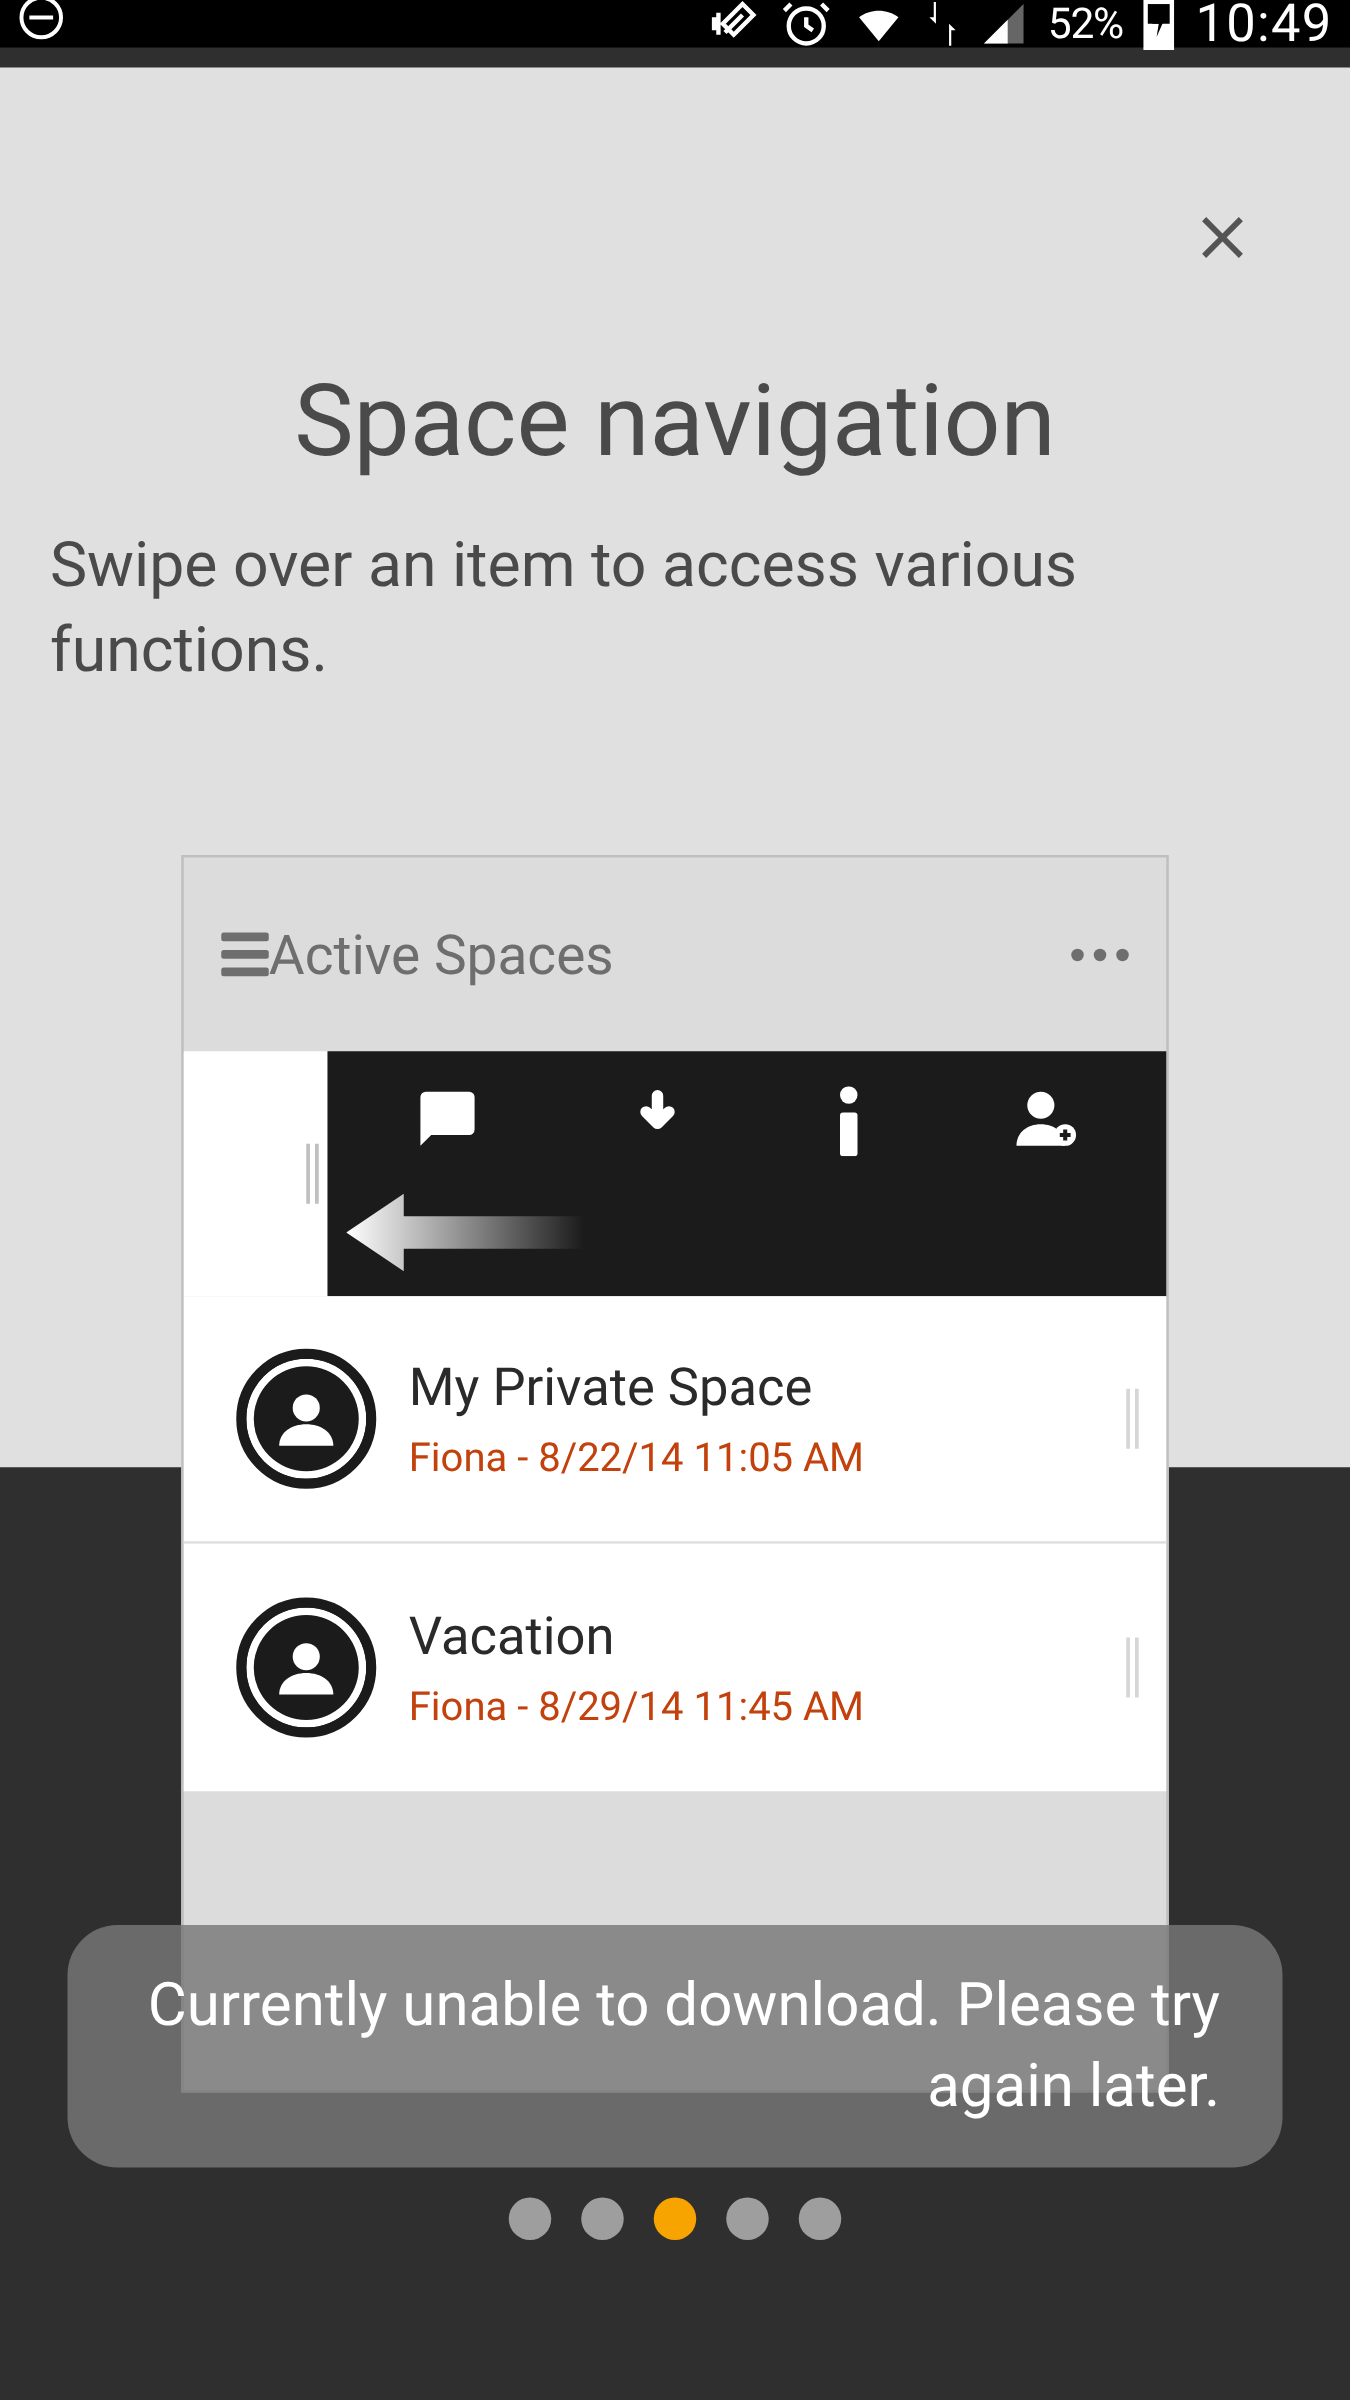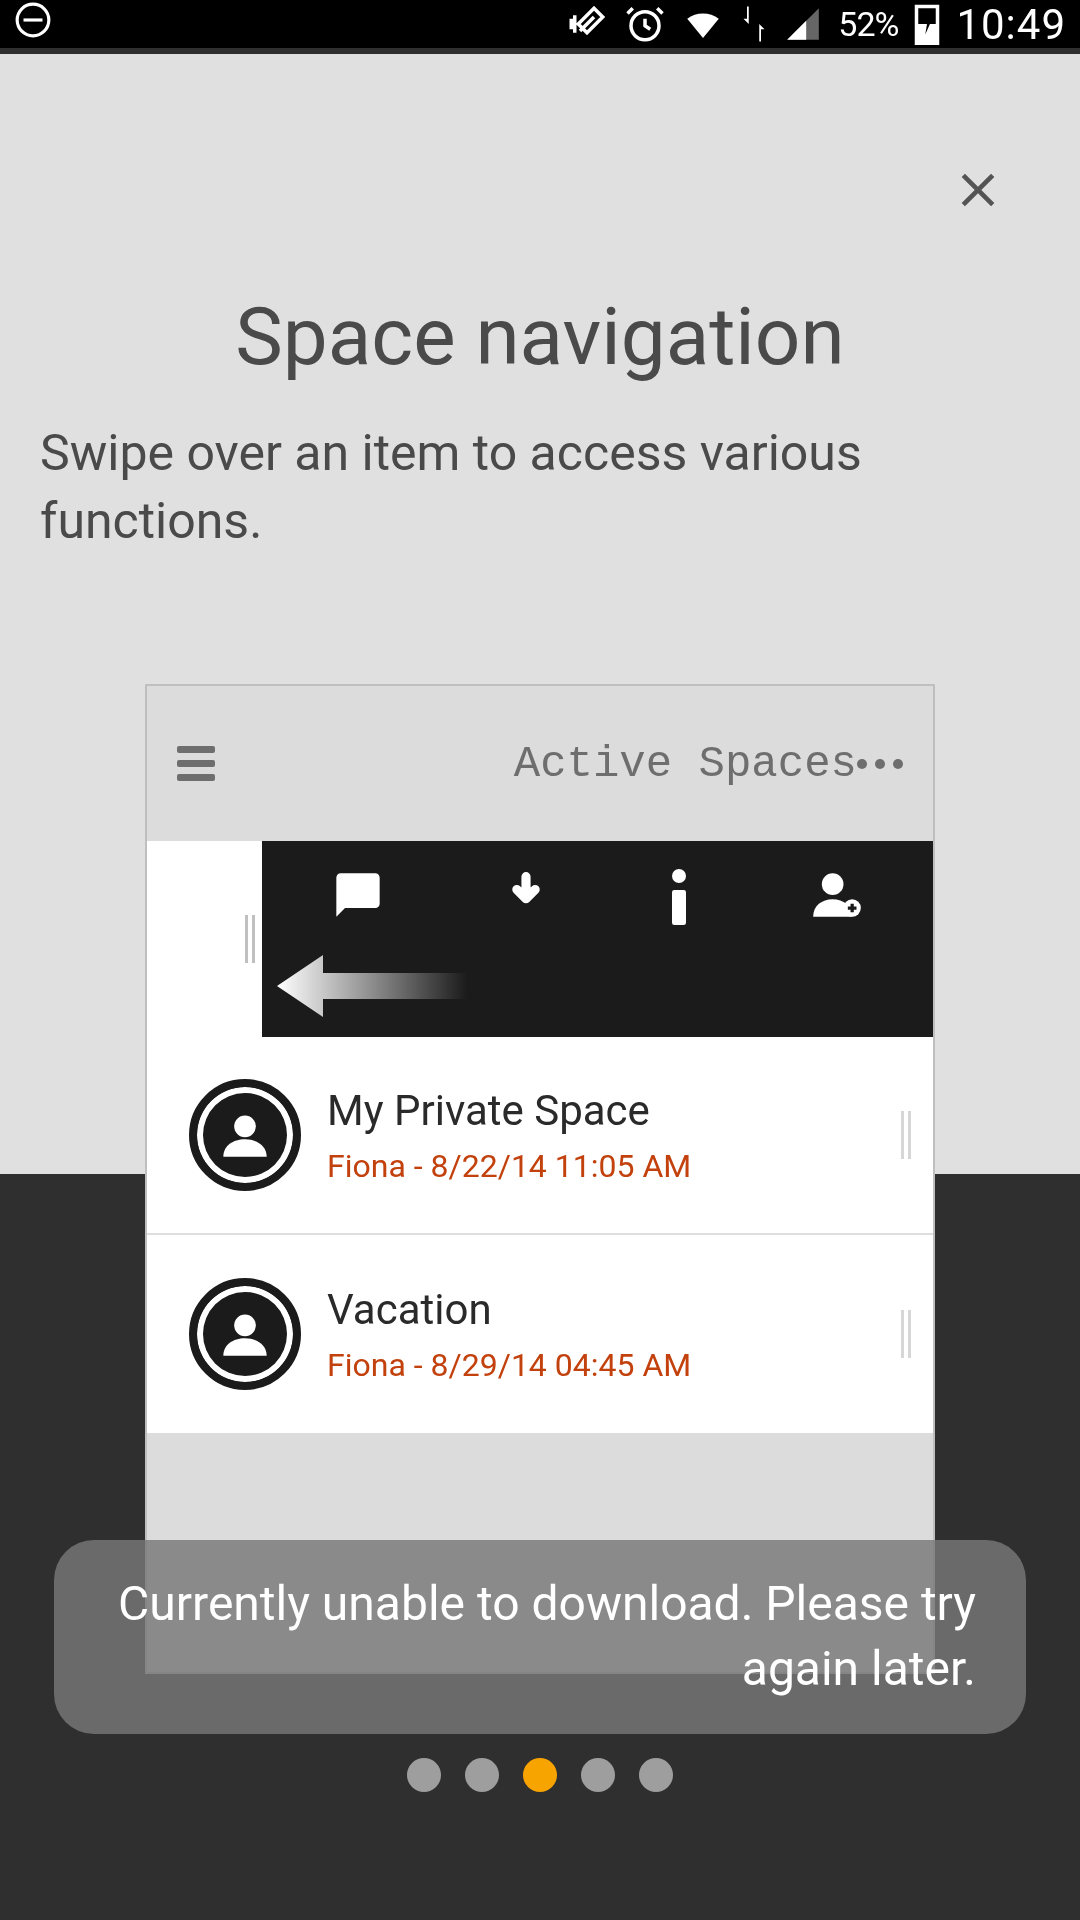--- a/index.html
+++ b/index.html
@@ -1,21 +1,21 @@
 <!DOCTYPE html>
 <html><head>
 <meta charset="utf-8">
 <style>
   * { box-sizing: border-box; margin: 0; padding: 0; }
   html, body { width: 1080px; height: 1920px; overflow: hidden; font-family: -apple-system, Roboto, Helvetica, Arial, sans-serif; }
   body { background: #2f2f2f; }
 
   
   .status-bar {
-    height: 48px;
+    height: 38px;
     background: #000;
     color: #fff;
     display: flex;
     align-items: center;
     padding: 12px 14px;
     font-size: 38px;
   }
   .status-left { }
   .status-right { margin-left: auto; display: flex; align-items: center; gap: 16px; }
   .status-right svg { display: block; }
@@ -80,21 +80,21 @@
     border: 2px solid #bfbfbf;
   }
   .illus-header {
     height: 155px;
     display: flex;
     align-items: center;
     padding: 0 30px;
   }
   .hamburger { width: 38px; display:flex; flex-direction:column; gap:7px; }
   .hamburger span { height:7px; background:#6e6e6e; border-radius:2px; }
-  .illus-title { flex:1; text-align:right; font-size:44px; color:#6e6e6e;font-family:Liberation Mono, monospace; }
+  .illus-title { flex:1; text-align:left; font-size:44px; color:#6e6e6e; }
   .dots { display:flex; gap:8px; }
   .dots span { width:10px; height:10px; border-radius:50%; background:#6e6e6e; }
 
   .swipe-row {
     position: relative;
     height: 196px;
   }
   .swipe-white-edge {
     position:absolute; left:0; top:0; width:115px; height:100%; background:#fff;
   }
@@ -310,21 +310,21 @@
 
   <div class="space-row">
     <div class="avatar-circ">
       <svg width="52" height="52" viewBox="0 0 24 24" fill="#fff">
           <circle cx="12" cy="8" r="5"></circle>
           <path d="M2 22c0-5 4.5-8 10-8s10 3 10 8H2z"></path>
         </svg>
     </div>
     <div class="space-text">
       <div class="space-name">Vacation</div>
-      <div class="space-meta">Fiona - 8/29/14 04:45 AM</div>
+      <div class="space-meta">Fiona - 8/29/14 11:45 AM</div>
     </div>
     <div class="row-handle">
         <span></span>
         <span></span>
       </div>
   </div>
 </div>
 
 <div class="toast">Currently unable to download. Please try again later.</div>
 

